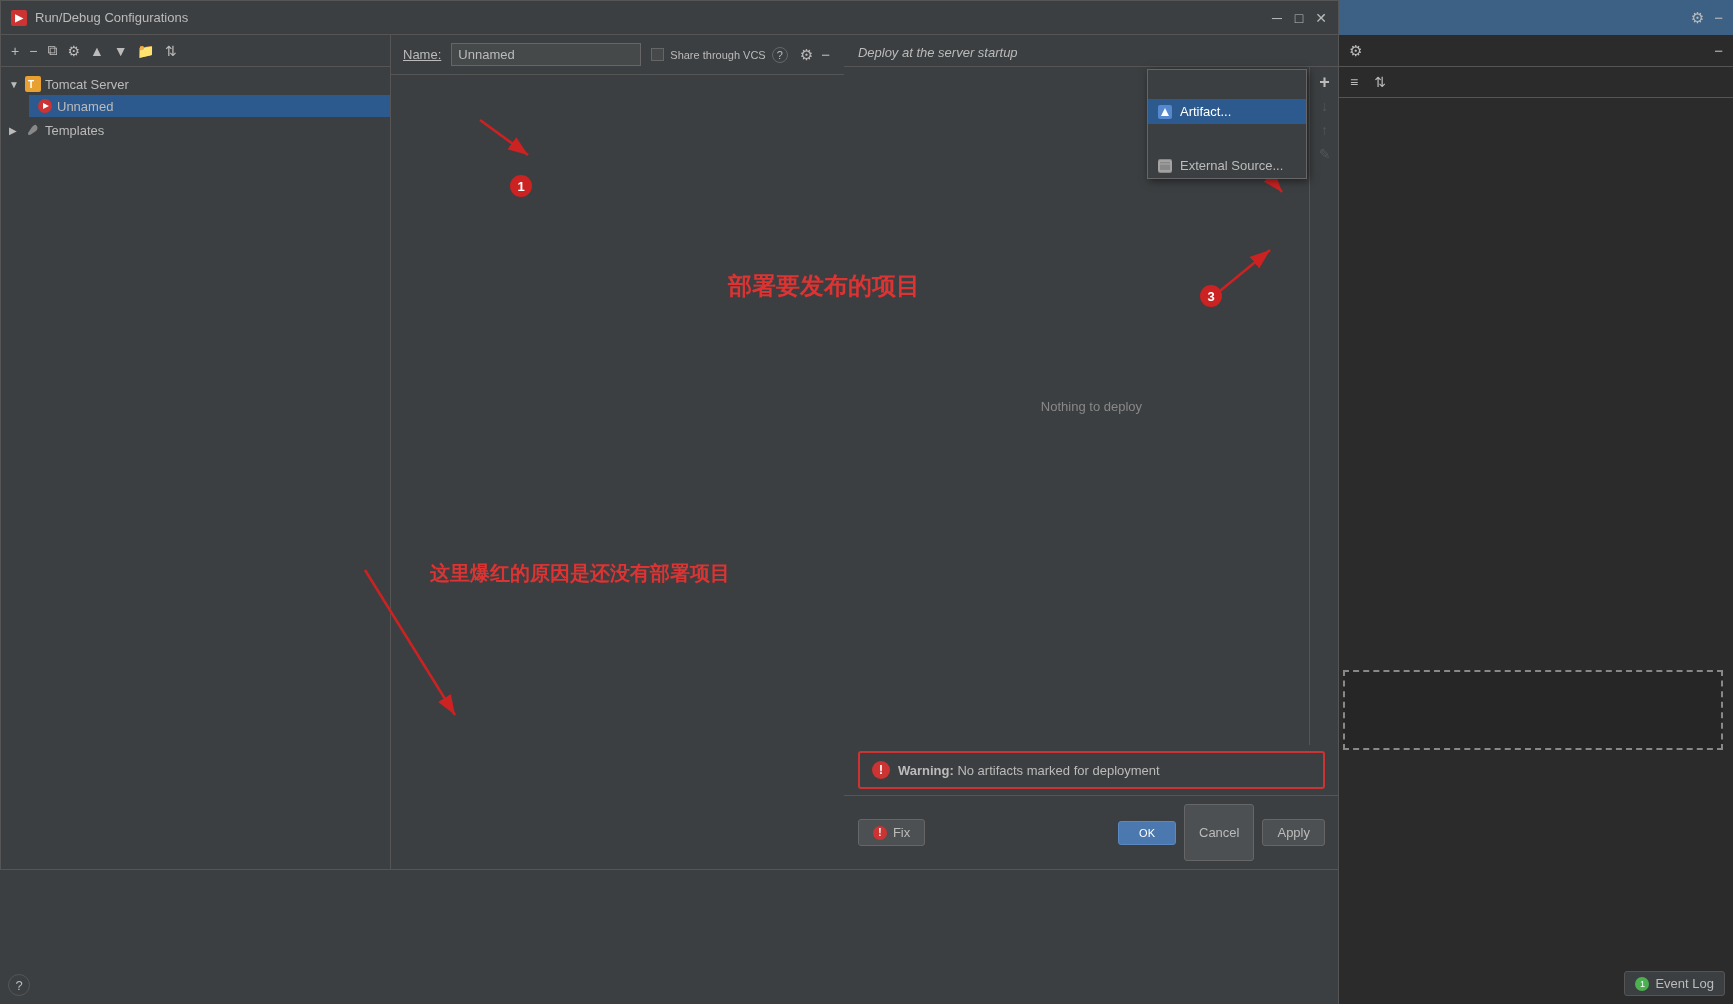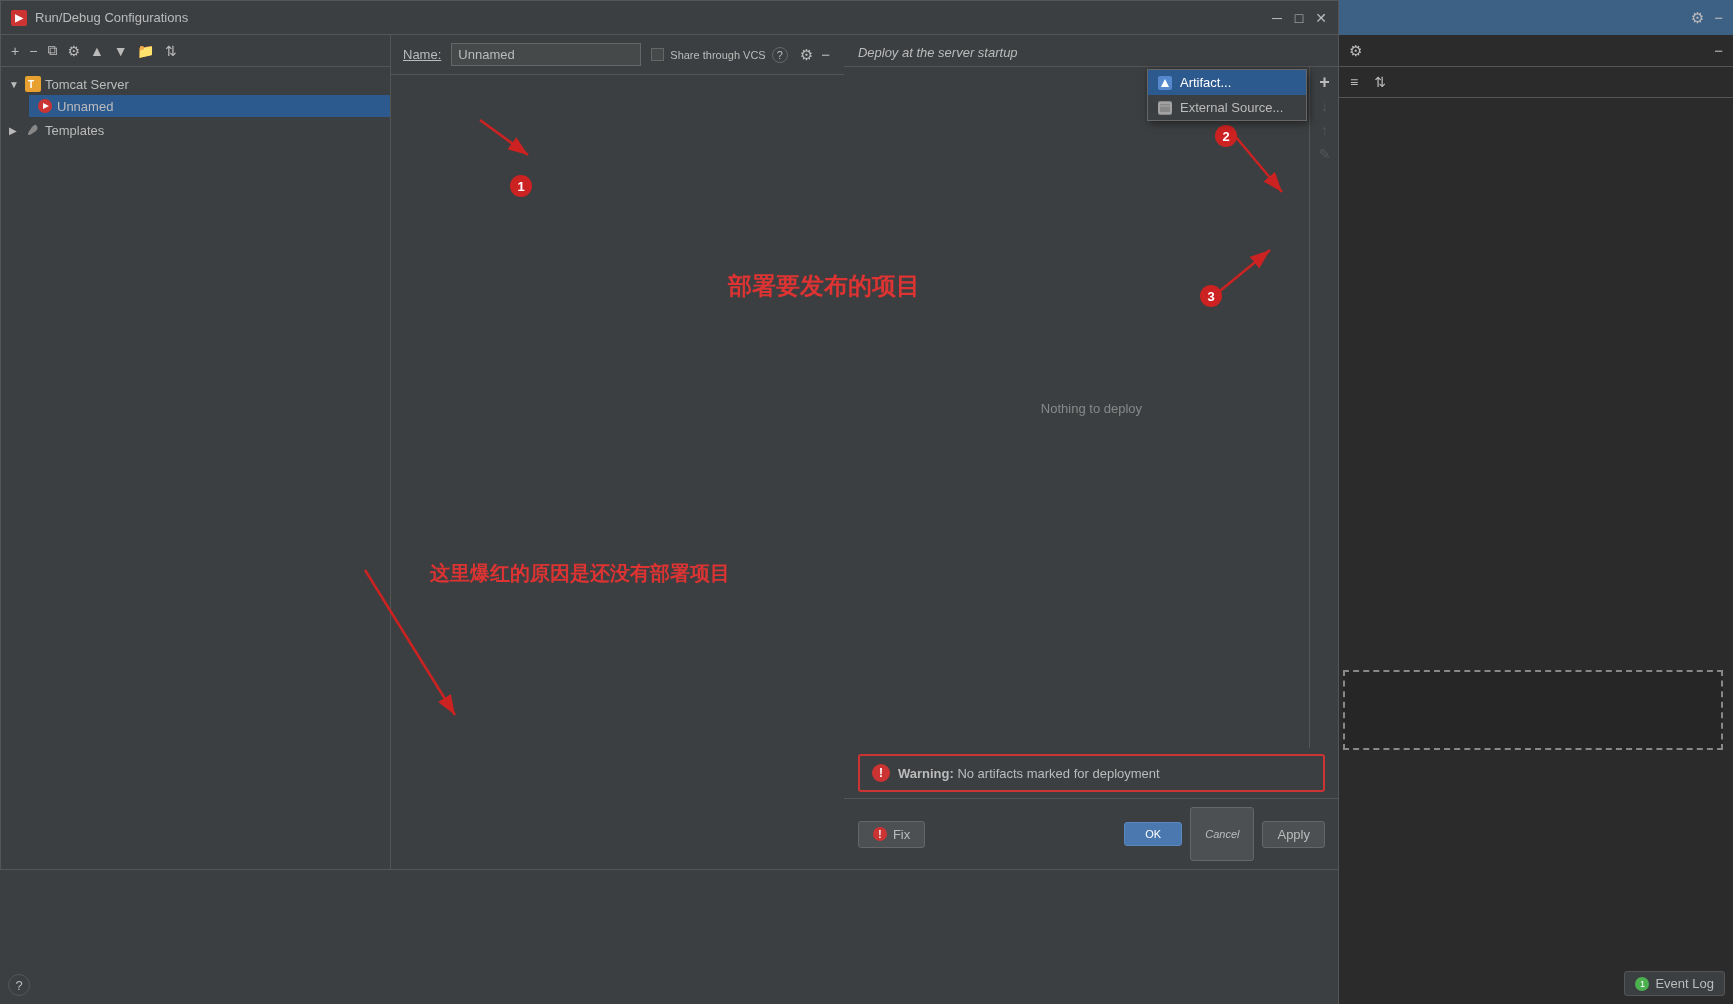--- a/index.html
+++ b/index.html
@@ -325,20 +325,21 @@
       min-width: 160px;
     }
 
     .dropdown-item {
       display: flex;
       align-items: center;
       padding: 5px 10px;
       cursor: pointer;
       gap: 8px;
       font-size: 13px;
+      margin-top: 29px;
     }
 
     .dropdown-item.highlighted {
       background: #2d5a8e;
       color: #ffffff;
     }
 
     .artifact-icon {
       width: 14px;
       height: 14px;
@@ -416,23 +417,22 @@
       font-size: 11px;
       border-radius: 3px;
     }
 
     .cancel-btn {
       padding: 20px 14px;
       background: #4c5052;
       border: 1px solid #666;
       color: #bbbbbb;
       cursor: pointer;
-      font-size: 11px;
+      font-size: 13px;
       border-radius: 3px;
-      font-style: italic;
     }
 
     .apply-btn {
       padding: 5px 14px;
       background: #4c5052;
       border: 1px solid #666;
       color: #bbbbbb;
       cursor: pointer;
       font-size: 13px;
       border-radius: 3px;

